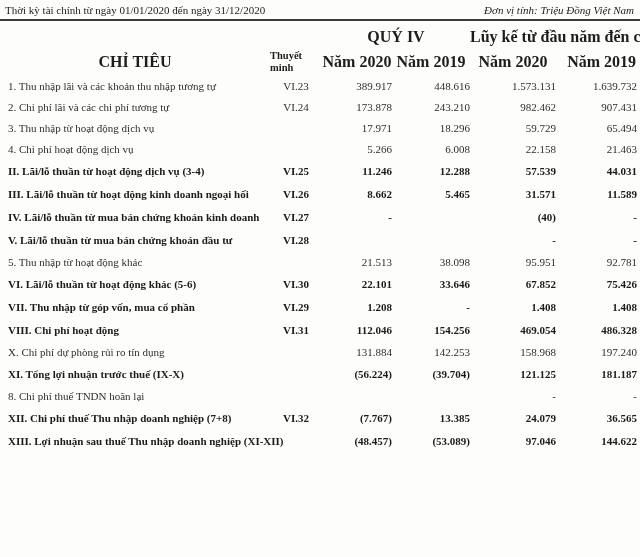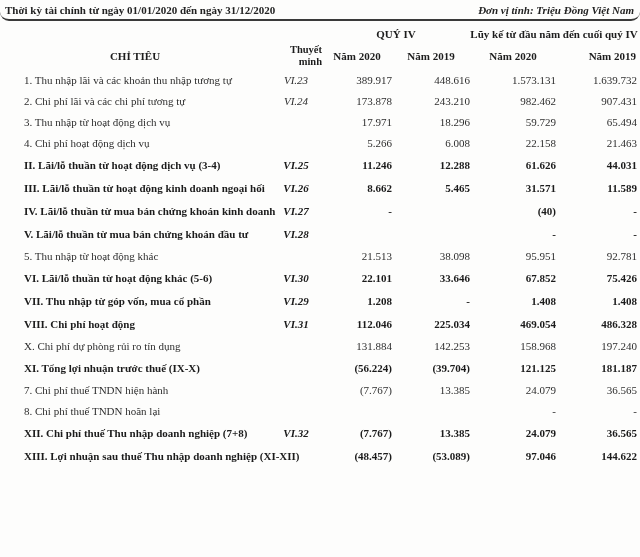--- a/index.html
+++ b/index.html
@@ -6,48 +6,48 @@
   .page {
     width: 640px; height: 557px; overflow: hidden; position: relative;
     background: #fdfdfc;
     font-family: "Liberation Serif", "DejaVu Serif", serif;
     color: #222;
   }
   .topbar {
     display: flex; justify-content: space-between; align-items: flex-end;
     padding: 4px 4px 3px 5px;
     border-bottom: 2px solid #3a3a3a;
-    font-size: 11px; font-weight: bold; border-radius: 9px;
+    font-size: 11px; font-weight: normal;
   }
   .topbar .unit { font-style: italic; padding-right: 2px; }
   table.fin {
     width: 638px; border-collapse: collapse; table-layout: fixed;
     margin-top: 3px;
   }
   col.c-label { width: 270px; }
   col.c-note  { width: 52px; }
   col.c-q20   { width: 70px; }
   col.c-q19   { width: 78px; }
   col.c-y20   { width: 86px; }
   col.c-y19   { width: 82px; }
   thead th {
-    font-size: 11px; font-weight: bold; color: #1d1d1d;
+    font-size: 16px; font-weight: bold; color: #1d1d1d;
     padding: 3px 0 2px 0; white-space: nowrap; vertical-align: middle;
   }
   th.group { text-align: center; padding-top: 4px; padding-bottom: 1px; }
   th.h-item { text-align: center; margin-left: 12px; }
-  th.h-note { white-space: normal; line-height: 12px; text-align: right; font-size: 10.5px; }
+  th.h-note { white-space: normal; line-height: 12px; text-align: left; font-size: 10.5px; }
   th.h-num { }
   th.h-num.last { text-align: right; padding-right: 2px; }
   tbody td {
     font-size: 11px; line-height: 13px; padding: 4px 0;
     vertical-align: bottom; color: #2e2e2e;
   }
-  td.label { white-space: pre; padding-left: 24px; overflow: visible; }
-  td.note  { text-align: center; font-style: italic; }
+  td.label { white-space: pre; padding-left: 8px; overflow: visible; }
+  td.note  { text-align: center; }
   td.num   { text-align: right; }
   td.num.last { padding-right: 1px; }
   tr.bold td { font-weight: bold; color: #1b1b1b; padding-top: 5px; padding-bottom: 5px; }
 </style>
 </head>
 <body>
 
 <div class="page">
   <div class="topbar">
     <span>Thời kỳ tài chính từ ngày 01/01/2020 đến ngày 31/12/2020</span>
@@ -109,21 +109,21 @@
     <td class="num">5.266</td>
     <td class="num">6.008</td>
     <td class="num">22.158</td>
     <td class="num last">21.463</td>
   </tr>
         <tr class="bold">
     <td class="label">II. Lãi/lỗ thuần từ hoạt động dịch vụ (3-4)</td>
     <td class="note">VI.25</td>
     <td class="num">11.246</td>
     <td class="num">12.288</td>
-    <td class="num">61.626</td>
+    <td class="num">57.539</td>
     <td class="num last">44.031</td>
   </tr>
         <tr class="bold">
     <td class="label">III. Lãi/lỗ thuần từ hoạt động kinh doanh ngoại hối</td>
     <td class="note">VI.26</td>
     <td class="num">8.662</td>
     <td class="num">5.465</td>
     <td class="num">31.571</td>
     <td class="num last">11.589</td>
   </tr>
@@ -164,47 +164,39 @@
     <td class="note">VI.29</td>
     <td class="num">1.208</td>
     <td class="num">-</td>
     <td class="num">1.408</td>
     <td class="num last">1.408</td>
   </tr>
         <tr class="bold">
     <td class="label">VIII. Chi phí hoạt động</td>
     <td class="note">VI.31</td>
     <td class="num">112.046</td>
-    <td class="num">225.034</td>
+    <td class="num">154.256</td>
     <td class="num">469.054</td>
     <td class="num last">486.328</td>
   </tr>
         <tr>
     <td class="label">X. Chi phí dự phòng rủi ro tín dụng</td>
     <td class="note"></td>
     <td class="num">131.884</td>
     <td class="num">142.253</td>
     <td class="num">158.968</td>
     <td class="num last">197.240</td>
   </tr>
         <tr class="bold">
     <td class="label">XI. Tổng lợi nhuận trước thuế (IX-X)</td>
     <td class="note"></td>
     <td class="num">(56.224)</td>
     <td class="num">(39.704)</td>
     <td class="num">121.125</td>
     <td class="num last">181.187</td>
-  </tr>
-        <tr>
-    <td class="label">7. Chi phí thuế TNDN hiện hành</td>
-    <td class="note"></td>
-    <td class="num">(7.767)</td>
-    <td class="num">13.385</td>
-    <td class="num">24.079</td>
-    <td class="num last">36.565</td>
   </tr>
         <tr>
     <td class="label">8. Chi phí thuế TNDN hoãn lại</td>
     <td class="note"></td>
     <td class="num"></td>
     <td class="num"></td>
     <td class="num">-</td>
     <td class="num last">-</td>
   </tr>
         <tr class="bold">

